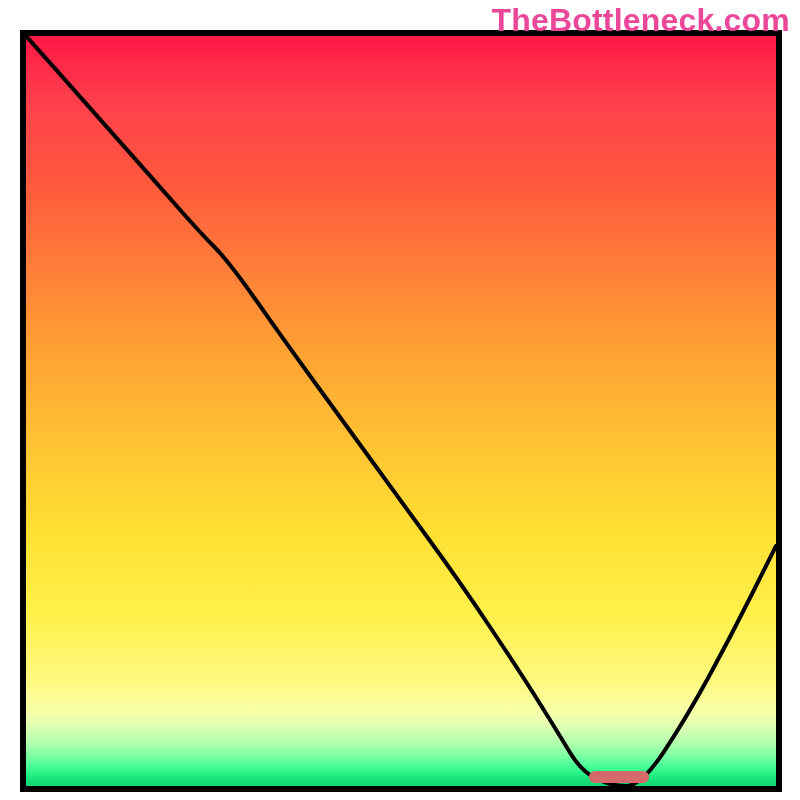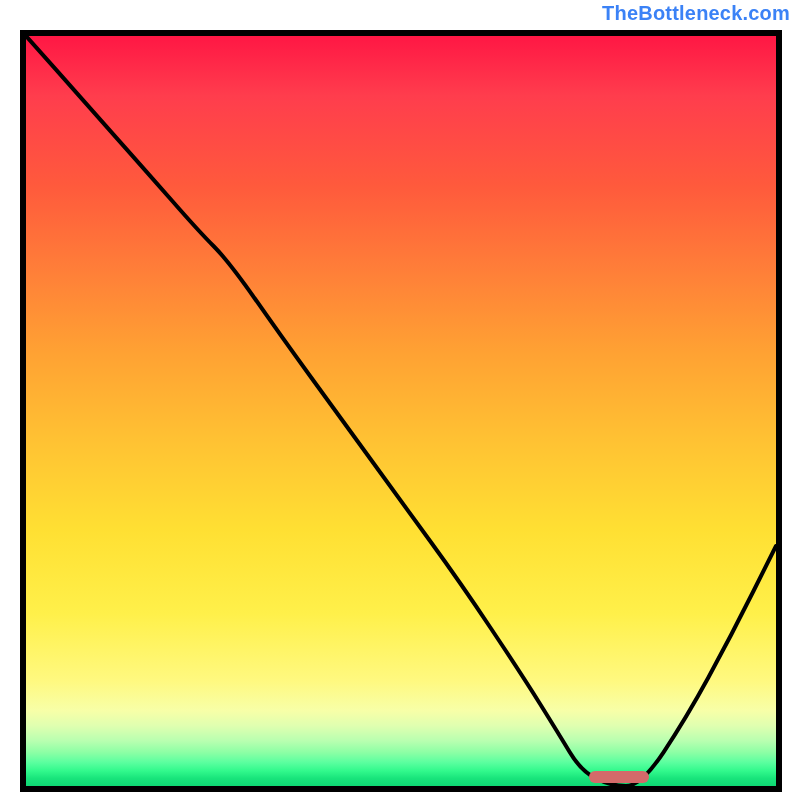--- a/index.html
+++ b/index.html
@@ -14,23 +14,23 @@
   .frame {
     position: relative;
     width: 800px;
     height: 800px;
     box-sizing: border-box;
   }
   .watermark {
     position: absolute;
     top: 2px;
     right: 10px;
-    font-size: 20px;
+    font-size: 32px;
     font-weight: 600;
-    color: #3b82f6;
+    color: #ec4899;
     letter-spacing: 0.2px;
     z-index: 5;
   }
   .plot {
     position: absolute;
     left: 20px;
     top: 30px;
     width: 762px;
     height: 762px;
     border: 6px solid #000;

